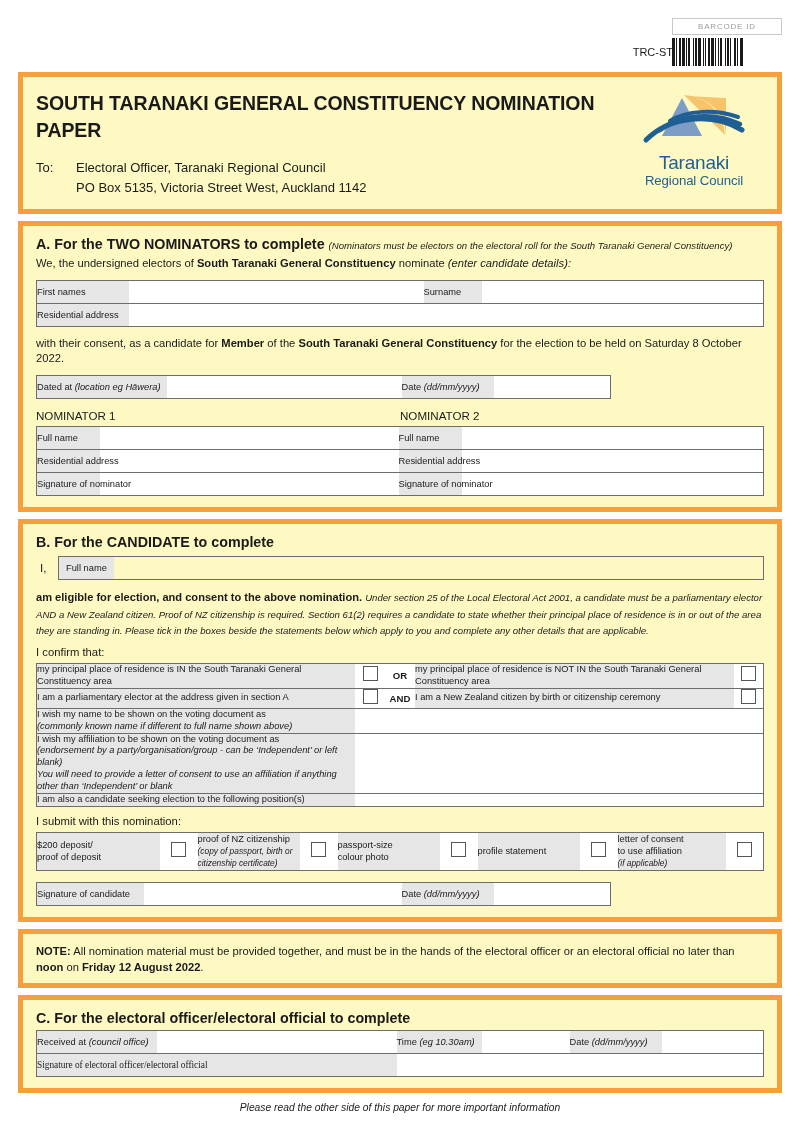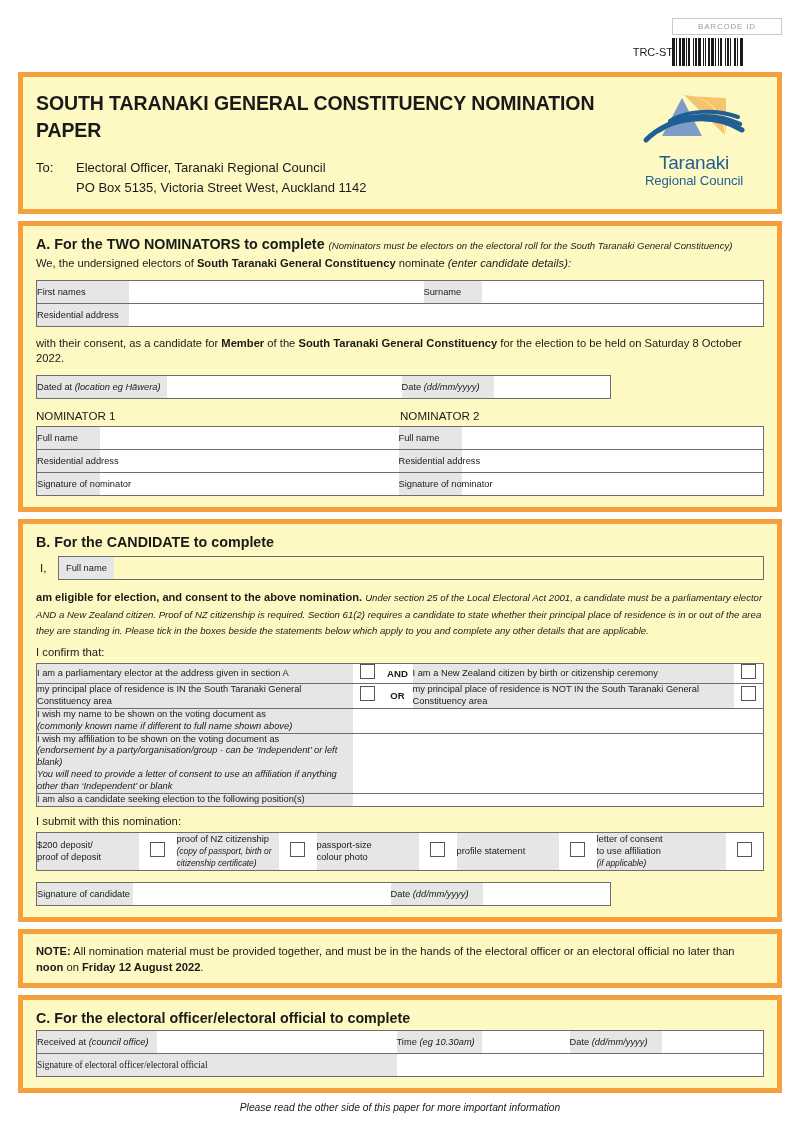--- a/index.html
+++ b/index.html
@@ -428,34 +428,34 @@
   <div class="legalese">
     <b>am eligible for election, and consent to the above nomination.</b>
     <span class="it">Under section 25 of the Local Electoral Act 2001, a candidate must be a parliamentary elector AND a New Zealand citizen.  Proof of NZ citizenship is required.  Section 61(2) requires a candidate to state whether their principal place of residence is in or out of the area they are standing in. Please tick in the boxes beside the statements below which apply to you and complete any other details that are applicable.</span>
   </div>
 
   <div class="small-head">I confirm that:</div>
 
   <table class="ctable">
     <tbody>
         <tr>
+      <td class="ctd-lbl">my principal place of residence is IN the South Taranaki General Constituency area</td>
+      <td class="ctd-cb"><span class="cbx"></span></td>
+      <td class="ctd-conj">OR</td>
+      <td class="ctd-lbl">my principal place of residence is NOT IN the South Taranaki General Constituency area</td>
+      <td class="ctd-cb"><span class="cbx"></span></td>
+    </tr>
+    <tr>
       <td class="ctd-lbl" style="width:316px">I am a parliamentary elector at the address given in section A</td>
       <td class="ctd-cb"><span class="cbx"></span></td>
       <td class="ctd-conj">AND</td>
       <td class="ctd-lbl">I am a New Zealand citizen by birth or citizenship ceremony</td>
       <td class="ctd-cb"><span class="cbx"></span></td>
     </tr>
     <tr>
-      <td class="ctd-lbl">my principal place of residence is IN the South Taranaki General Constituency area</td>
-      <td class="ctd-cb"><span class="cbx"></span></td>
-      <td class="ctd-conj">OR</td>
-      <td class="ctd-lbl">my principal place of residence is NOT IN the South Taranaki General Constituency area</td>
-      <td class="ctd-cb"><span class="cbx"></span></td>
-    </tr>
-    <tr>
       <td class="ctd-lbl">
         <span>I wish my name to be shown on the voting document as</span><br>
         <span class="it">(commonly known name  if different to full name shown above)</span>
       </td>
       <td class="ctd-open" colspan="4"></td>
     </tr>
     <tr>
       <td class="ctd-lbl">
         <span>I wish my affiliation to be shown on the voting document as</span><br>
         <span class="it">(endorsement by a party/organisation/group - can be ‘Independent’ or left blank)</span><br>
@@ -468,21 +468,21 @@
       <td class="ctd-open" colspan="4"></td>
     </tr>
   </tbody>
     </table>
 
   <div class="small-head">I submit with this nomination:</div>
 
   <table class="stable">
     <tbody>
         <tr>
-      <td class="std-lbl" style="width:102px">
+      <td class="std-lbl" style="width:123px">
         <span>$200 deposit/</span><br>
         <span>proof of deposit</span>
       </td>
       <td class="std-cb"><span class="cbx"></span></td>
 
       <td class="std-lbl" style="width:102px">
         <span>proof of NZ citizenship</span><br>
         <span class="it">(copy of passport, birth or citizenship certificate)</span>
       </td>
       <td class="std-cb"><span class="cbx"></span></td>
@@ -504,21 +504,21 @@
         <span class="it">(if applicable)</span>
       </td>
       <td class="std-cb"><span class="cbx"></span></td>
     </tr>
   </tbody>
     </table>
 
   <table class="ftable" style="width:79%; margin-top:11px">
     <tbody>
         <tr>
-      <td class="lbl" style="width: 96px; white-space: nowrap;">Signature of candidate</td>
+      <td class="lbl" style="width: 107px; white-space: nowrap;">Signature of candidate</td>
       <td class="blank" style="width:258px"></td>
       <td class="lbl" style="width: 92px; white-space: nowrap;">
         <span>Date</span>
         <span class="it">(dd/mm/yyyy)</span>
       </td>
       <td class="blank"></td>
     </tr>
   </tbody>
     </table>
 </div>

